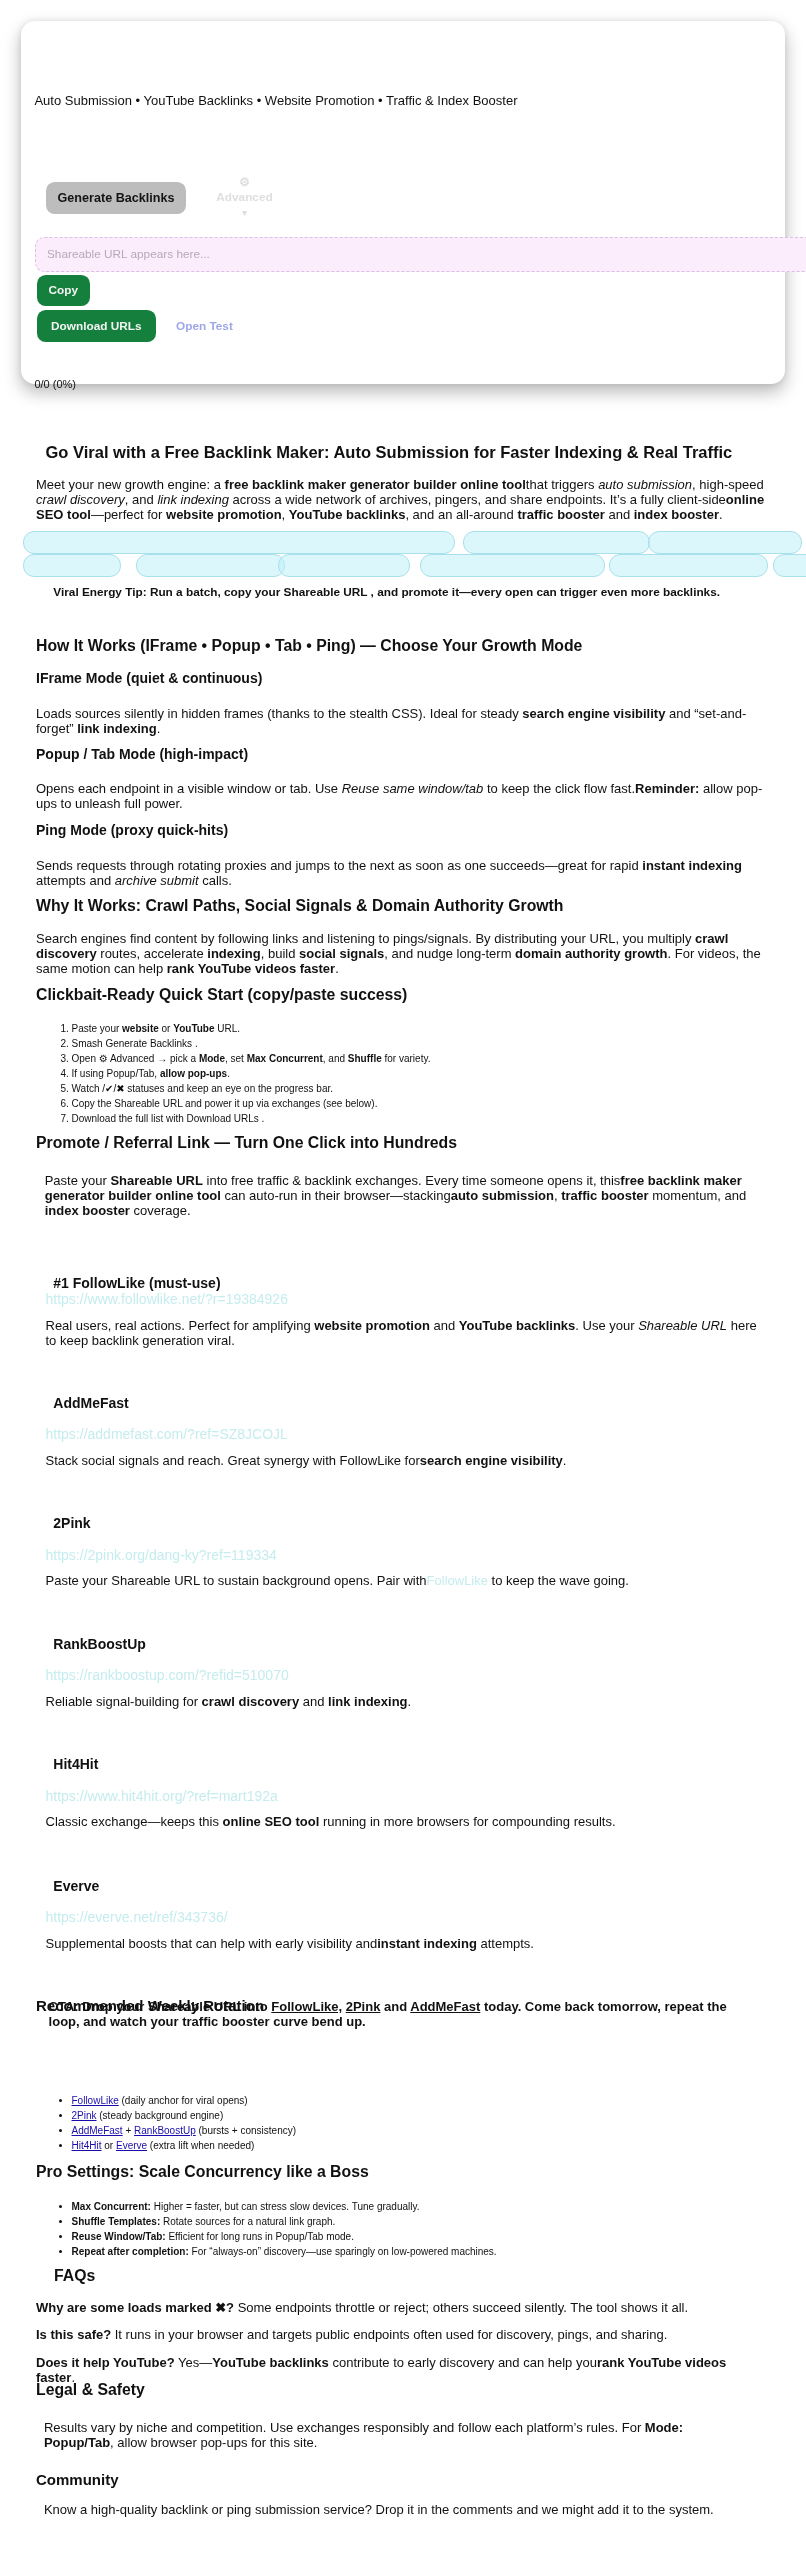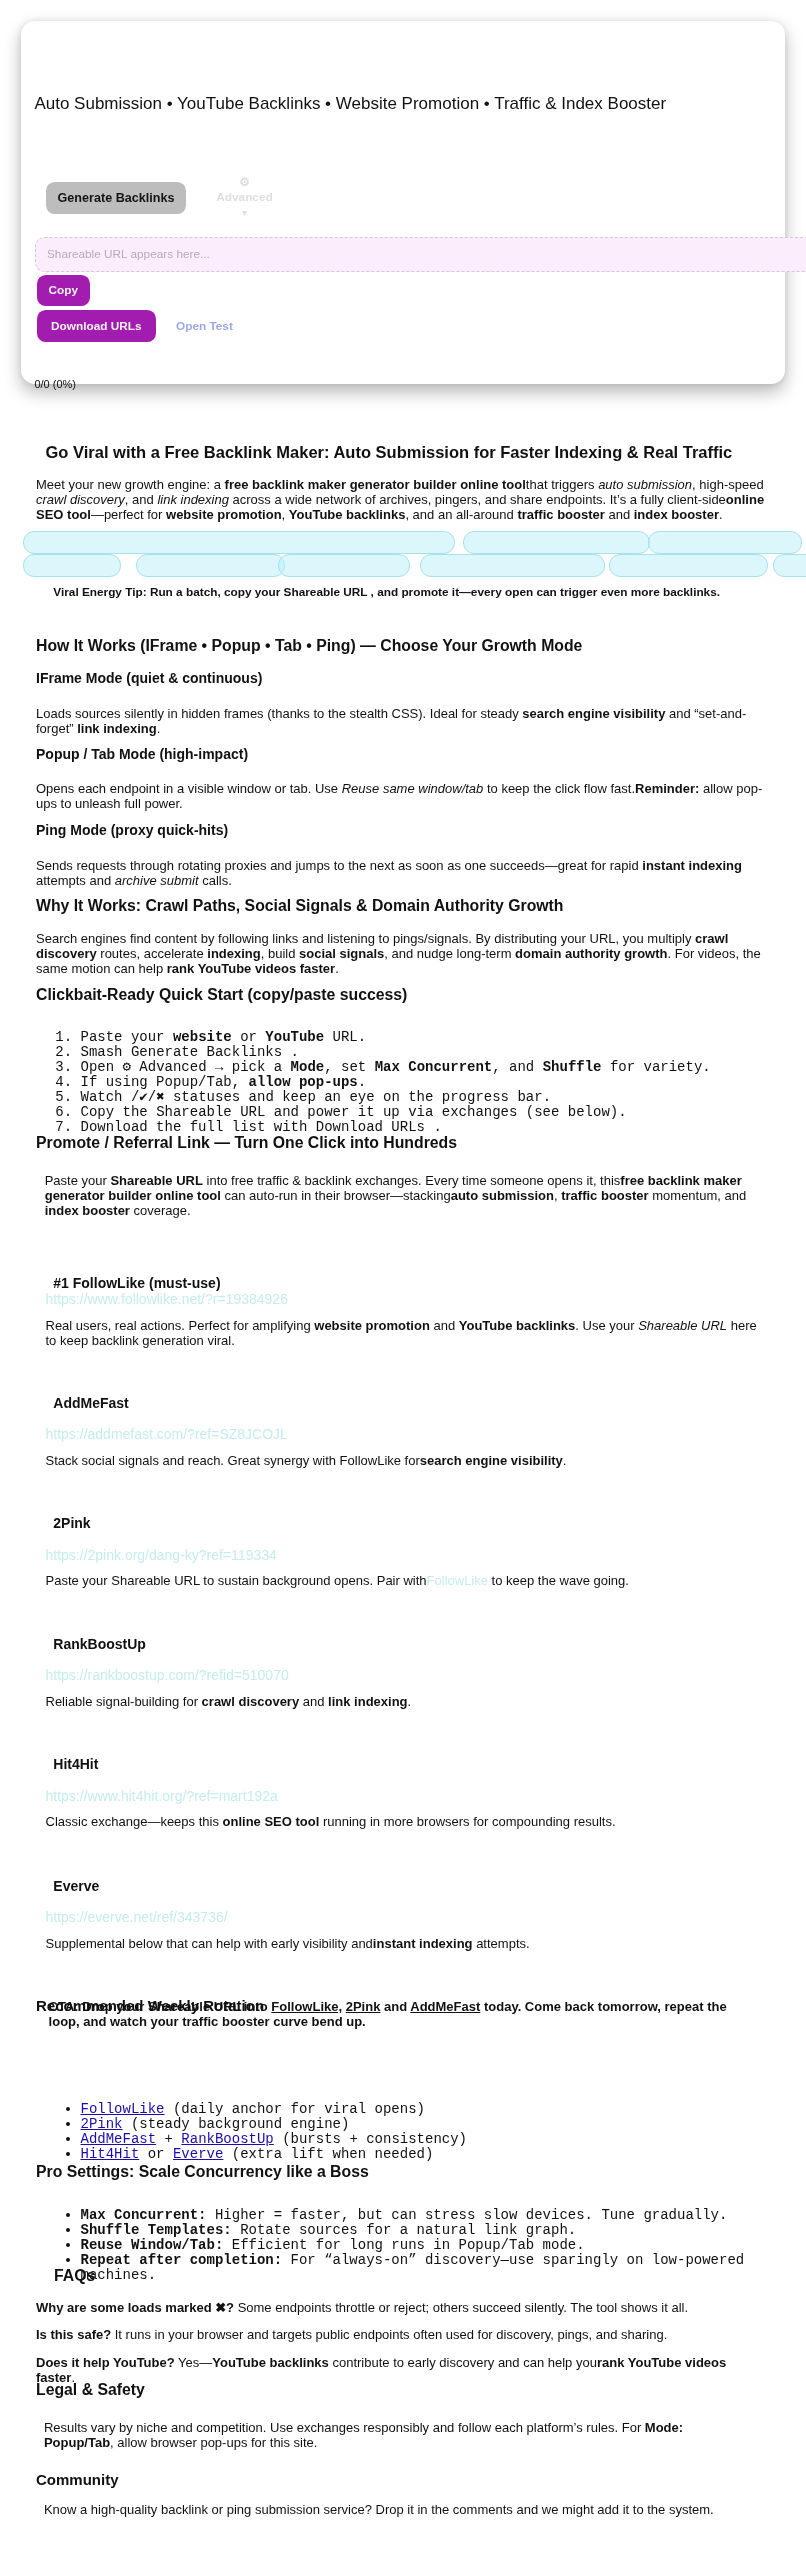--- a/index.html
+++ b/index.html
@@ -7,62 +7,62 @@
   body {
     width: 806px; height: 2576px; overflow: hidden;
     font-family: "Liberation Sans", sans-serif;
     color: #111; font-size: 11.8px; line-height: 1.3;
   }
   .card {
     position: absolute; left: 21px; top: 20.5px; width: 764px; height: 363px;
     background: #fff; border-radius: 14px;
     box-shadow: 0 7.9px 17.3px rgba(0,0,0,0.28), 0 0 6.3px rgba(0,0,0,0.08);
   }
-  .tagline { position: absolute; left: 13.4px; top: 72px; font-size: 17px; color: #111; }
+  .tagline { position: absolute; left: 13.4px; top: 72px; font-size: 13px; color: #111; }
   .url-input {
     position: absolute; left: 15.8px; top: 110px; width: 394px; height: 35px;
     border: none; outline: none; background: transparent;
     font-family: "Liberation Sans", sans-serif; font-size: 12.6px; color: #333; padding: 0 13.4px;
   }
   .url-input::placeholder { color: #b9b9b9; }
   .gen-btn {
     position: absolute; left: 25px; top: 161px; width: 140px; height: 32px;
     background: #bdbdbd; border: none; border-radius: 8.7px;
     font-family: "Liberation Sans", sans-serif; font-weight: bold; font-size: 12.6px; color: #141414;
   }
   .advanced { position: absolute; left: 192px; top: 154px; color: #dedede; font-size: 11.8px; font-weight: bold; text-align: center; width: 63px; }
   .advanced .chev { display: block; font-size: 8.7px; margin-top: 2.4px; }
   .share-field {
     position: absolute; left: 14px; top: 216px; width: 779px; height: 35px;
     background: #fcedfd; border: 0.8px dashed #dcbfe4; border-radius: 9.5px;
     font-family: "Liberation Sans", sans-serif; font-size: 11.8px; color: #555; padding: 0 11px; outline: none;
   }
   .share-field::placeholder { color: #b7a9b9; }
   .copy-btn, .dl-btn {
-    position: absolute; background: #a21caf; border: none; border-radius: 8.7px;
+    position: absolute; background: #15803d; border: none; border-radius: 8.7px;
     font-family: "Liberation Sans", sans-serif; font-weight: bold; font-size: 11.8px; color: #f4f4f4;
   }
   .copy-btn { left: 15.8px; top: 254px; width: 53px; height: 31.5px; }
   .dl-btn { left: 15.8px; top: 289px; width: 119px; height: 32px; }
   .open-test { position: absolute; left: 155px; top: 298px; color: #9ea6ea; font-weight: bold; font-size: 11.8px; text-decoration: none; }
   .progress-text { position: absolute; left: 13.4px; top: 356px; font-size: 11px; color: #111; }
 
   .content { position: absolute; left: 36px; top: 0; width: 732px; }
   .abs { position: absolute; left: 0; width: 732px; }
   h2.main { font-size: 16.5px; font-weight: bold; margin: 0; }
   h2.sec { font-size: 15.8px; font-weight: bold; margin: 0; }
   h3.sub { font-size: 14px; font-weight: bold; margin: 0; }
   p { margin: 0; font-size: 13px; line-height: 15px; }
   .pills { position: absolute; left: 0; top: 531px; width: 732px; height: 46px; }
   .pill {
     position: absolute; height: 23px; border-radius: 11px;
     background: rgba(190,240,250,0.55); border: 0.8px solid #a9e1ea;
   }
   .tip { position: absolute; left: 17.3px; top: 585px; width: 709px; font-weight: bold; font-size: 11.8px; line-height: 15px; }
-  ol, ul { margin: 13px; padding-left: 31.5px; font-size: 14px; line-height: 15px; font-family: Liberation Mono, monospace; }
+  ol, ul { margin: 4px; padding-left: 31.5px; font-size: 10px; line-height: 15px; }
   .ex-title { font-size: 14px; font-weight: bold; margin: 0; }
   .ex-link { color: #c5ecee; text-decoration: none; font-size: 14px; }
   .inline-link { color: #c5ecee; text-decoration: none; }
   .ul-link { color: #111; text-decoration: underline; }
   .blue-link { color: #1a0dab; text-decoration: underline; }
 </style>
 </head>
 <body>
 
 <div class="card">
@@ -133,21 +133,21 @@
       <a class="ex-link abs" href="#" style="top: 1546px; left: 9.5px;">https://2pink.org/dang-ky?ref=119334</a>
       <p class="abs" style="top: 1573px; left: 9.5px; width: 717px;"><span>Paste your Shareable URL to sustain background opens. Pair with</span><a href="#" class="inline-link">FollowLike</a><span> to keep the wave going.</span></p>
       <h3 class="ex-title abs" style="top: 1635px; left: 17.3px;">RankBoostUp</h3>
       <a class="ex-link abs" href="#" style="top: 1666px; left: 9.5px;">https://rankboostup.com/?refid=510070</a>
       <p class="abs" style="top: 1694px; left: 9.5px; width: 717px;"><span>Reliable signal-building for </span><b>crawl discovery</b><span> and </span><b>link indexing</b><span>.</span></p>
       <h3 class="ex-title abs" style="top: 1755px; left: 17.3px;">Hit4Hit</h3>
       <a class="ex-link abs" href="#" style="top: 1787px; left: 9.5px;">https://www.hit4hit.org/?ref=mart192a</a>
       <p class="abs" style="top: 1814px; left: 9.5px; width: 717px;"><span>Classic exchange—keeps this </span><b>online SEO tool</b><span> running in more browsers for compounding results.</span></p>
       <h3 class="ex-title abs" style="top: 1877px; left: 17.3px;">Everve</h3>
       <a class="ex-link abs" href="#" style="top: 1908px; left: 9.5px;">https://everve.net/ref/343736/</a>
-      <p class="abs" style="top: 1936px; left: 9.5px; width: 717px;"><span>Supplemental below that can help with early visibility and</span><b>instant indexing</b><span> attempts.</span></p>
+      <p class="abs" style="top: 1936px; left: 9.5px; width: 717px;"><span>Supplemental boosts that can help with early visibility and</span><b>instant indexing</b><span> attempts.</span></p>
     </div>
 
   <p class="abs" style="top:1999px; left:12.6px; width:709px; font-weight:bold;"><span>CTA: Drop your Shareable URL into </span><a href="#" class="ul-link">FollowLike,</a><span> </span><a href="#" class="ul-link">2Pink</a><span> and </span><a href="#" class="ul-link">AddMeFast</a><span> today. Come back tomorrow, repeat the loop, and watch your traffic booster curve bend up.</span></p>
 
   <h2 class="sec abs" style="top:1996px; font-size:15px;">Recommended Weekly Rotation</h2>
   <ul class="abs" style="top:2089px;">
       <li><a href="#" class="blue-link">FollowLike</a><span> (daily anchor for viral opens)</span></li>
       <li><a href="#" class="blue-link">2Pink</a><span> (steady background engine)</span></li>
       <li><a href="#" class="blue-link">AddMeFast</a><span> + </span><a href="#" class="blue-link">RankBoostUp</a><span> (bursts + consistency)</span></li>
       <li><a href="#" class="blue-link">Hit4Hit</a><span> or </span><a href="#" class="blue-link">Everve</a><span> (extra lift when needed)</span></li>

